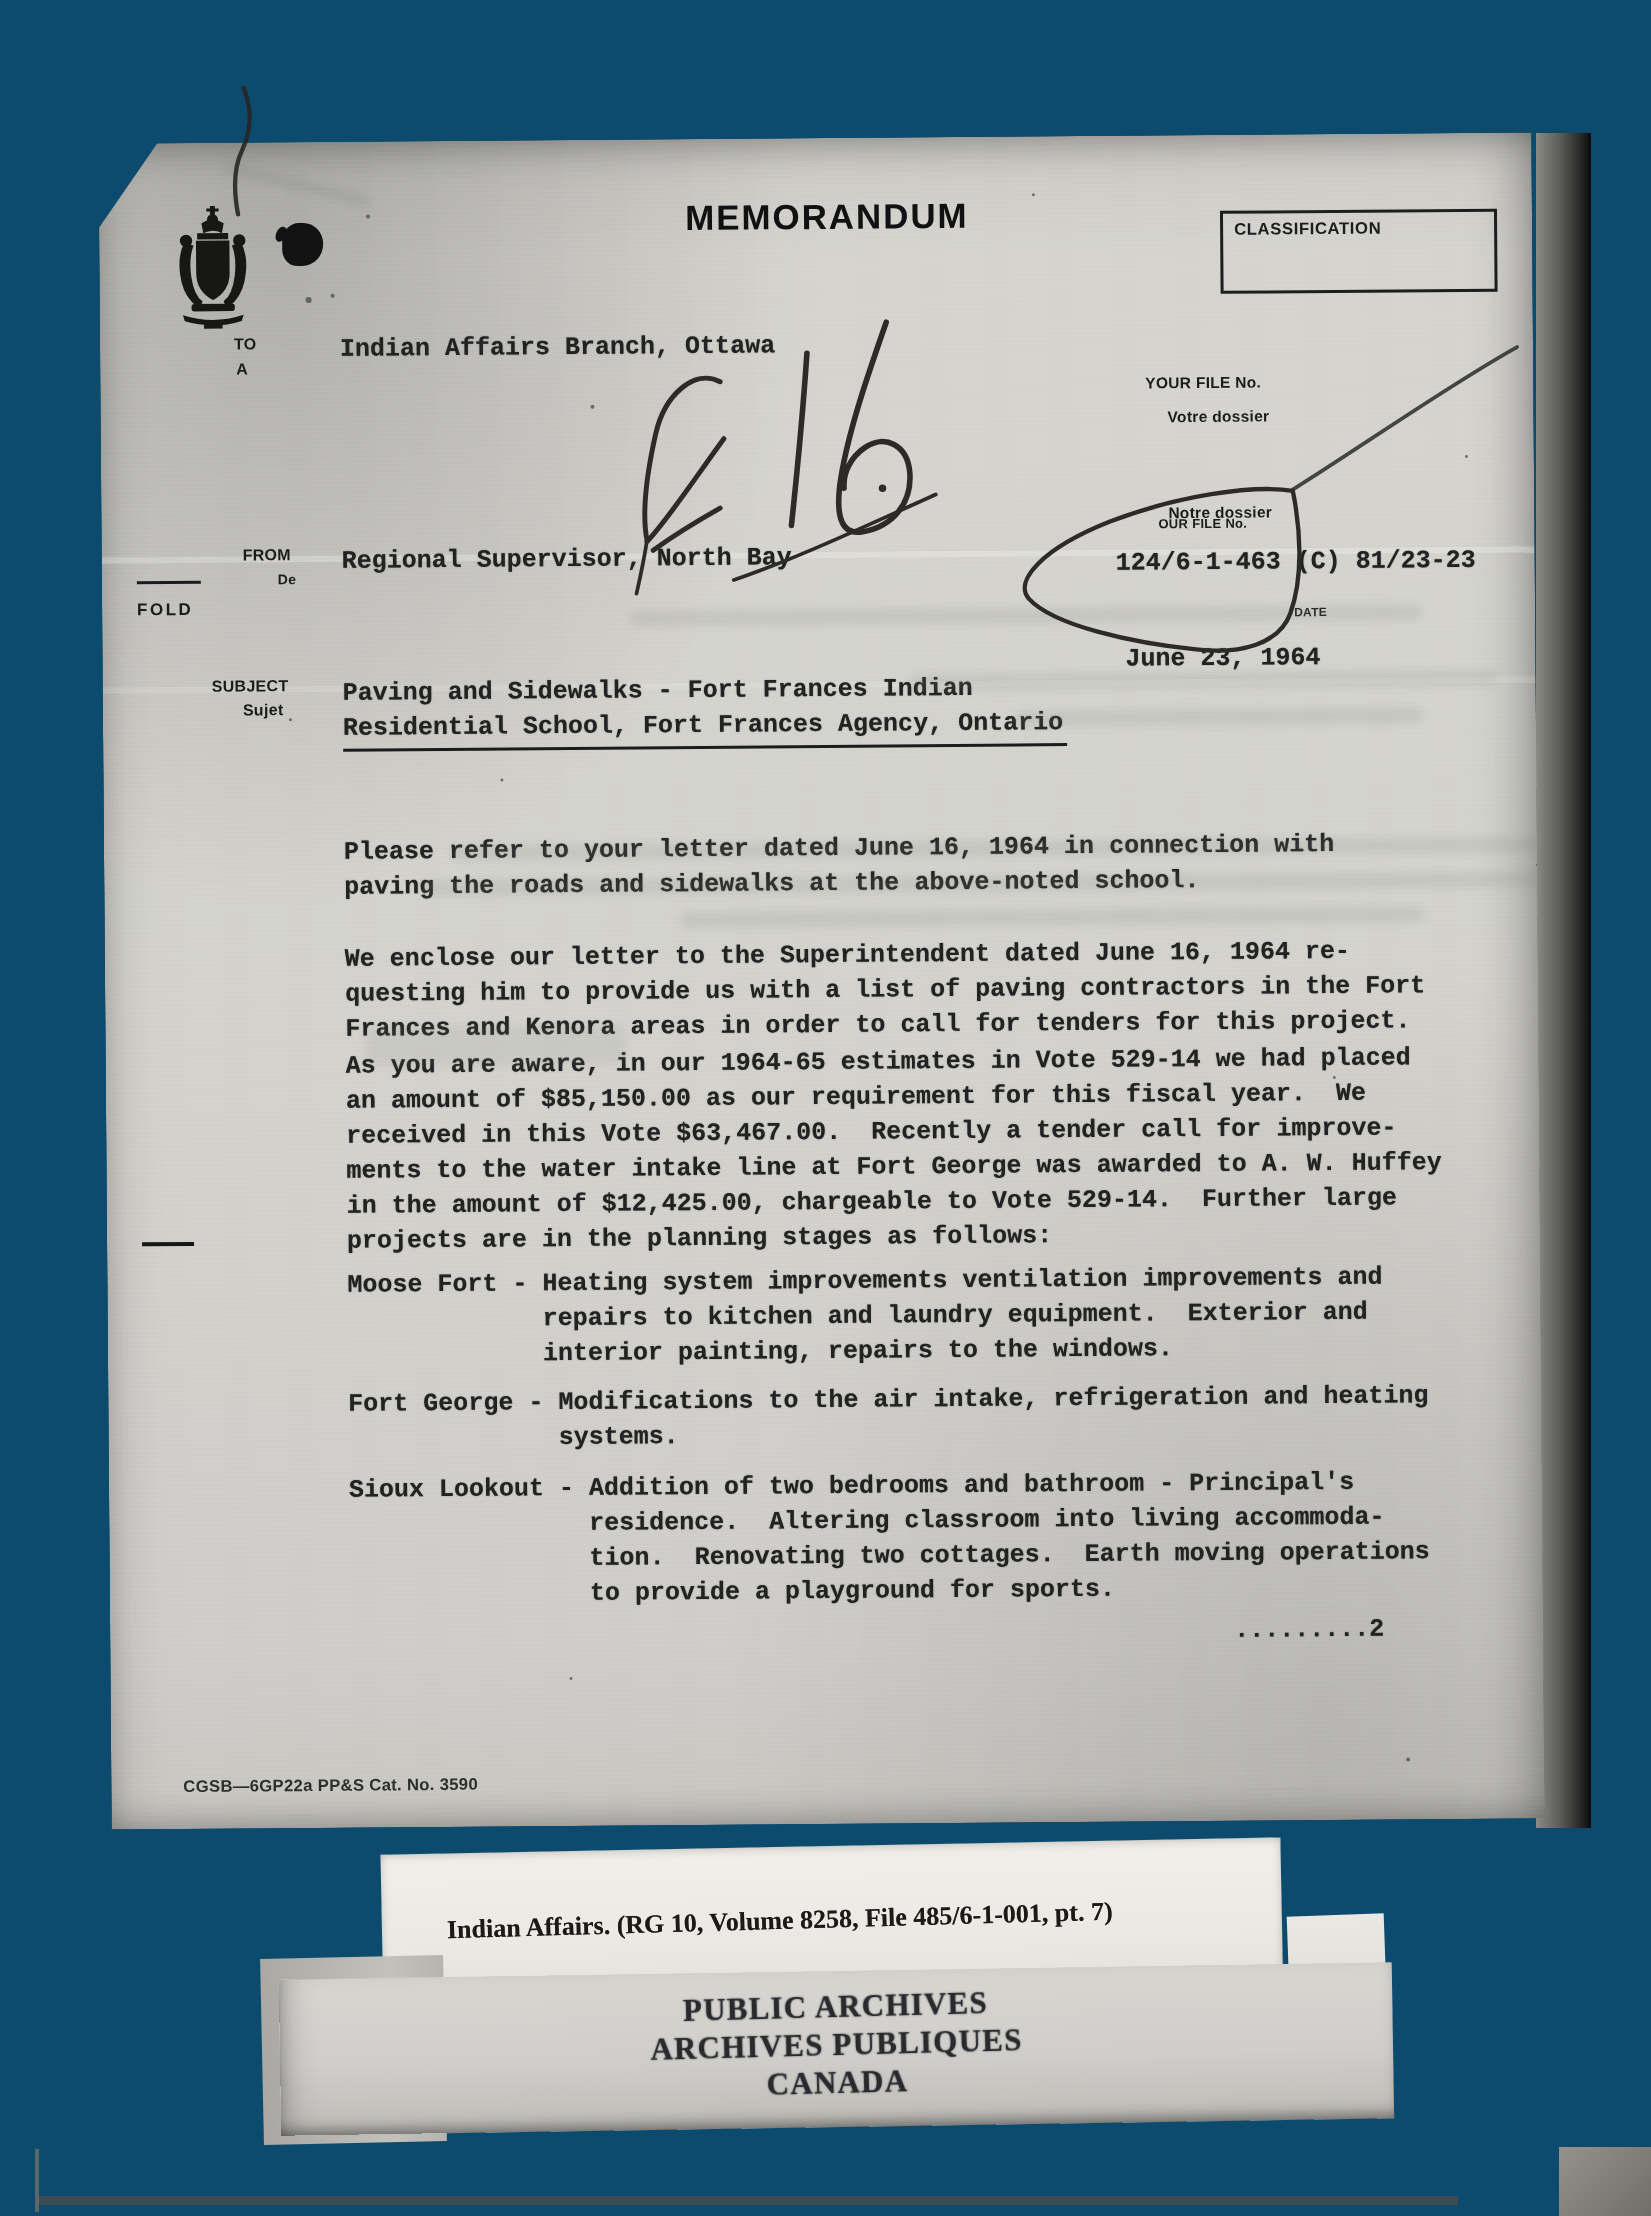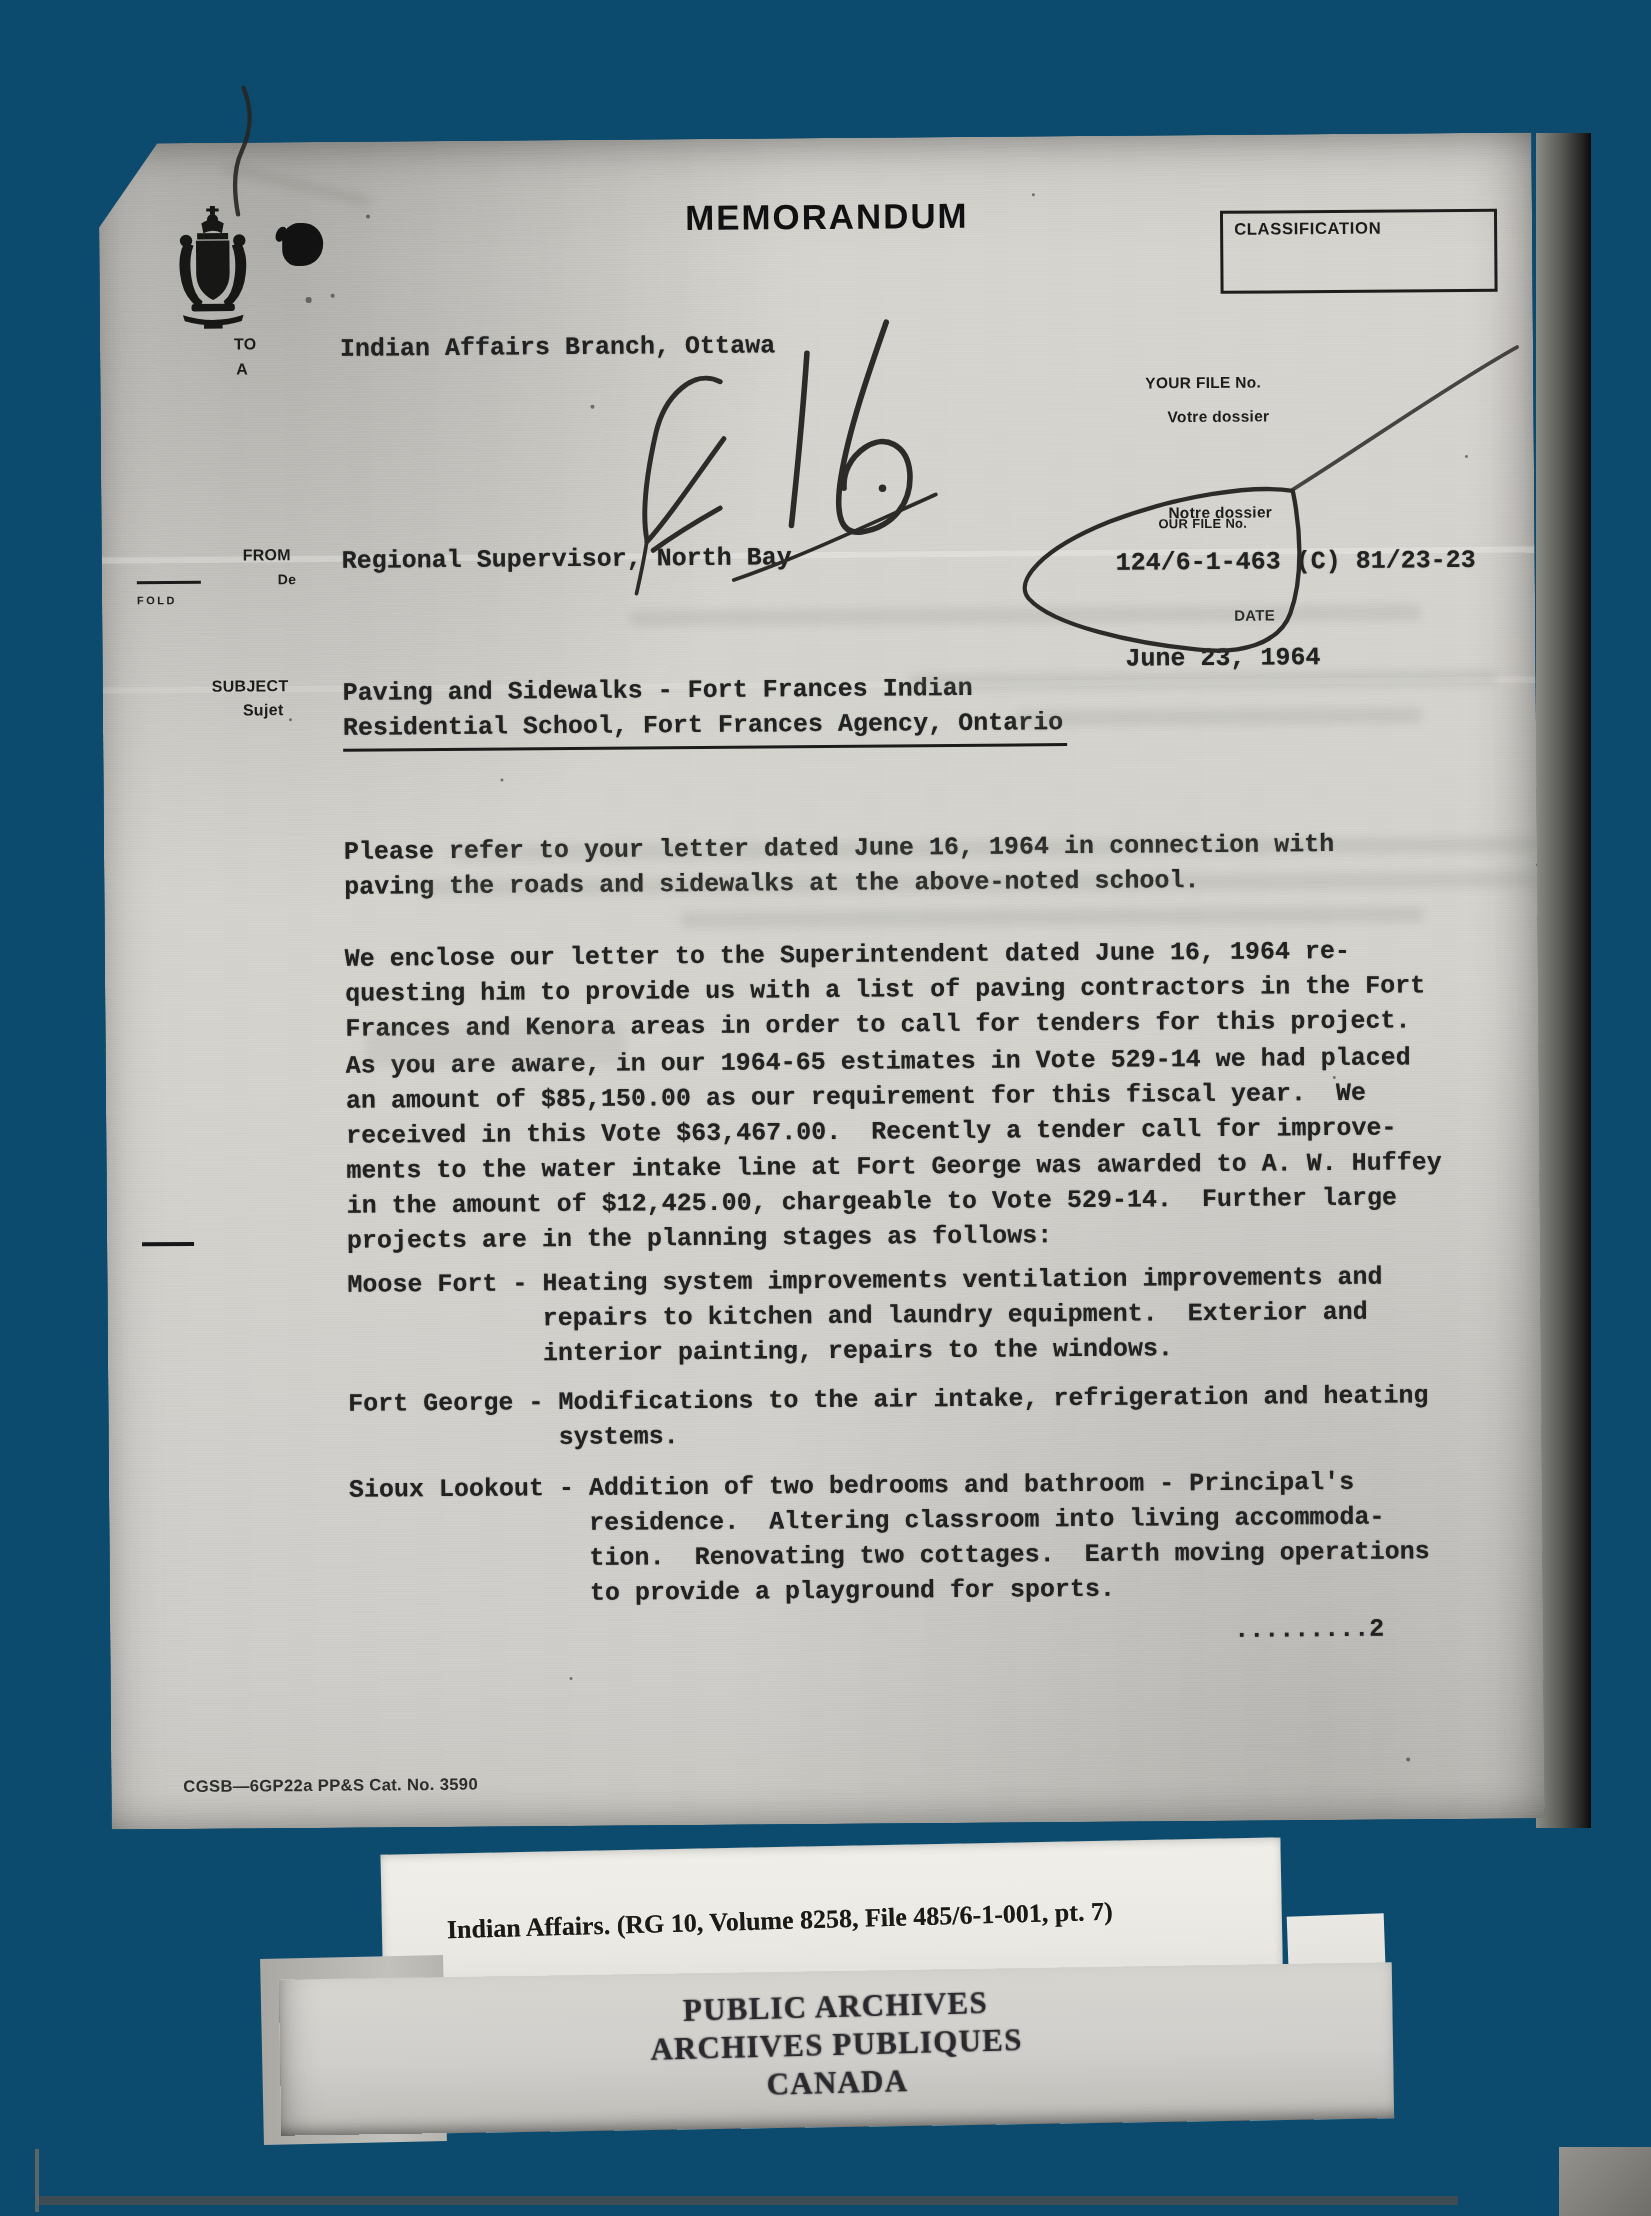--- a/index.html
+++ b/index.html
@@ -105,28 +105,28 @@
     <div class="abs lbl" style="left:136px;top:218px;font-size:16px;">A</div>
     <div class="abs tw" style="left:240px;top:190px;">Indian Affairs Branch, Ottawa</div>
 
     <div class="abs lbl" style="left:1045px;top:239px;font-size:15.5px;">YOUR FILE No.</div>
     <div class="abs lbl" style="left:1067px;top:262px;font-size:15.5px;margin-top:11px;">Votre dossier</div>
 
     <div class="abs lbl" style="left:1057px;top:342px;font-size:13px;margin-top:40px;">OUR FILE No.</div>
     <div class="abs lbl" style="left:1067px;top:369px;font-size:15.5px;">Notre dossier</div>
     <div class="abs tw" style="left:1014px;top:410px;">124/6-1-463 (C) 81/23-23</div>
 
-    <div class="abs lbl" style="left:1132px;top:472px;font-size:15px;text-align:center;">DATE</div>
+    <div class="abs lbl" style="left:1192px;top:472px;font-size:12px;text-align:center;">DATE</div>
     <div class="abs tw" style="left:1023px;top:506px;">June 23, 1964</div>
 
     <div class="abs lbl" style="left:141px;top:404px;font-size:16px;">FROM</div>
     <div class="abs lbl" style="left:176px;top:429px;font-size:14px;">De</div>
     <div class="abs tw" style="left:240px;top:402px;">Regional Supervisor, North Bay</div>
 
-    <div class="abs lbl" style="left:35px;top:438px;width:64px;border-top:3.7px solid #1b1b1b;padding-top:10px;font-size:11px;letter-spacing:2.5px;">FOLD</div>
+    <div class="abs lbl" style="left:35px;top:438px;width:64px;border-top:3.7px solid #1b1b1b;padding-top:16px;font-size:17px;letter-spacing:2.5px;">FOLD</div>
 
     <div class="abs lbl" style="left:109px;top:535px;font-size:16px;">SUBJECT</div>
     <div class="abs lbl" style="left:140px;top:559px;font-size:16px;">Sujet</div>
     <div class="abs tw" style="left:240px;top:534px;">Paving and Sidewalks - Fort Frances Indian</div>
     <div class="abs tw underline2" style="left:240px;top:569px;">Residential School, Fort Frances Agency, Ontario</div>
 
     <div class="abs tw" style="left:240px;top:693px;">Please refer to your letter dated June 16, 1964 in connection with
 paving the roads and sidewalks at the above-noted school.</div>
     <div class="abs tw" style="left:240px;top:800px;">We enclose our letter to the Superintendent dated June 16, 1964 re-
 questing him to provide us with a list of paving contractors in the Fort

